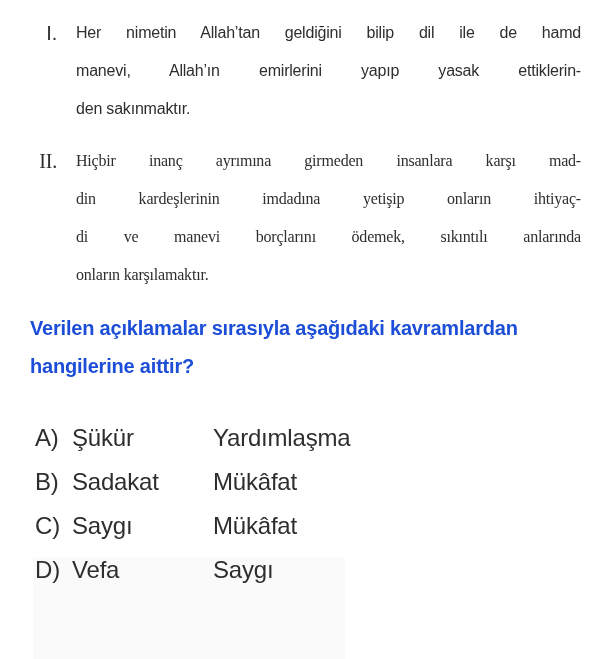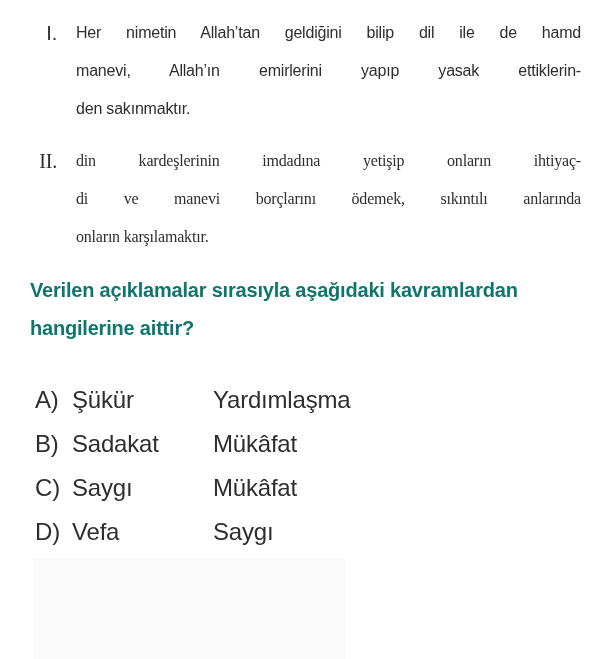--- a/index.html
+++ b/index.html
@@ -42,21 +42,21 @@
   .jline { text-align: justify; text-align-last: justify; white-space: nowrap; }
   .lline { text-align: left; white-space: nowrap; }
   .stem {
     position: relative;
     margin: 15px 0 0 30px;
     width: 560px;
     font-size: 20px;
     font-weight: 700;
     line-height: 38px;
     letter-spacing: -0.2px;
-    color: #0f766e;
+    color: #1d4ed8;
   }
   .stem div { white-space: nowrap; }
   .options { position: relative; margin: 38px 0 0 35px; }
   .opt {
     font-size: 24px;
     line-height: 30px;
     letter-spacing: -0.2px;
     margin-bottom: 14px;
     white-space: nowrap;
   }
@@ -75,20 +75,21 @@
       <div class="num">I.</div>
       <div class="ptext">
         <div class="jline">Her nimetin Allah’tan geldiğini bilip dil ile de hamd</div>
         <div class="jline">manevi,  Allah’ın emirlerini yapıp yasak ettiklerin-</div>
         <div class="lline">den sakınmaktır.</div>
       </div>
     </div>
     <div class="passage">
       <div class="num">II.</div>
       <div class="ptext">
+        <div class="jline">Hiçbir inanç ayrımına girmeden insanlara karşı mad-</div>
         <div class="jline">din kardeşlerinin imdadına yetişip onların ihtiyaç-</div>
         <div class="jline">di ve manevi borçlarını ödemek, sıkıntılı anlarında</div>
         <div class="lline">onların karşılamaktır.</div>
       </div>
     </div>
   </section>
 
   <div class="stem">
     <div>Verilen açıklamalar sırasıyla aşağıdaki kavramlardan</div>
     <div>hangilerine aittir?</div>

